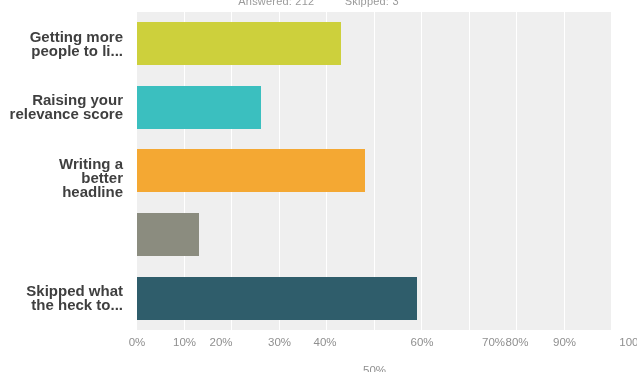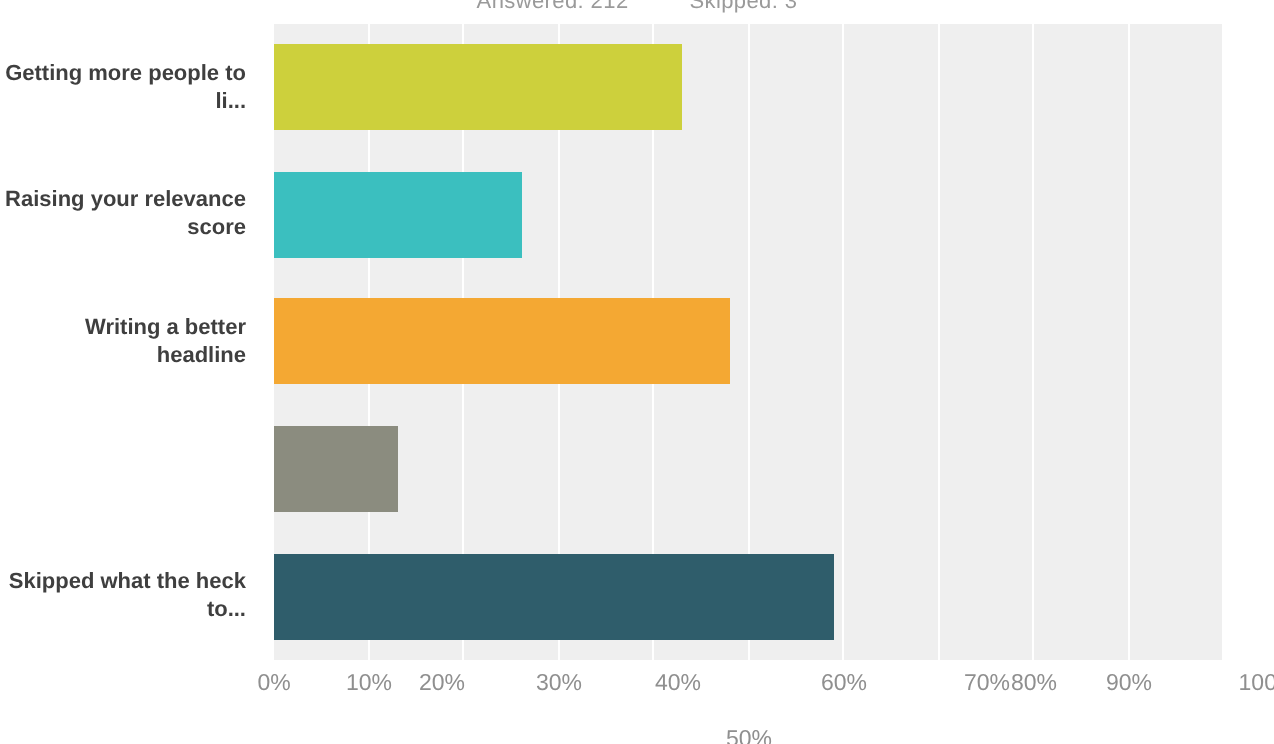--- a/index.html
+++ b/index.html
@@ -90,21 +90,21 @@
     left: 0;
     top: 12px;
     width: 130px;
     height: 318px;
   }
   .cat-label {
     position: absolute;
     right: 0;
     width: 130px;
     text-align: right;
-    font-size: 11px;
+    font-size: 15px;
     font-weight: bold;
     color: #3f3f3f;
     line-height: 14px;
     padding-right: 7px;
     box-sizing: border-box;
   }
 
   
   .x-axis {
     position: absolute;
@@ -169,21 +169,21 @@
           <div class="bar" title="Knowing what the heck to... 59%" style="width: 280.25px; background: rgb(47, 93, 107); top: 10.3px;"></div>
         </div>
       </div>
   </div>
 
   <div class="x-axis">
       <span class="tick-label" style="left: 0px;">0%</span>
       <span class="tick-label" style="left: 47.5px;">10%</span>
       <span class="tick-label" style="left: 84px;">20%</span>
       <span class="tick-label" style="left: 142.5px;">30%</span>
-      <span class="tick-label" style="left: 202px;">40%</span>
+      <span class="tick-label" style="left: 188px;">40%</span>
       <span class="tick-label" style="left: 237.5px; margin-top: 28px;">50%</span>
       <span class="tick-label" style="left: 285px;">60%</span>
       <span class="tick-label" style="left: 332.5px; margin-left: 24px;">70%</span>
       <span class="tick-label" style="left: 380px;">80%</span>
       <span class="tick-label" style="left: 427.5px;">90%</span>
       <span class="tick-label" style="left: 497px;">100%</span>
     </div>
 
 </div>
 

